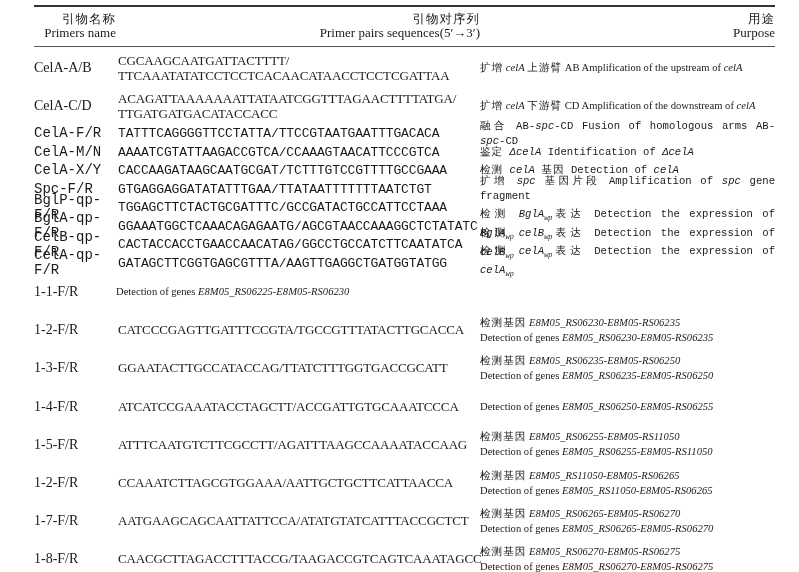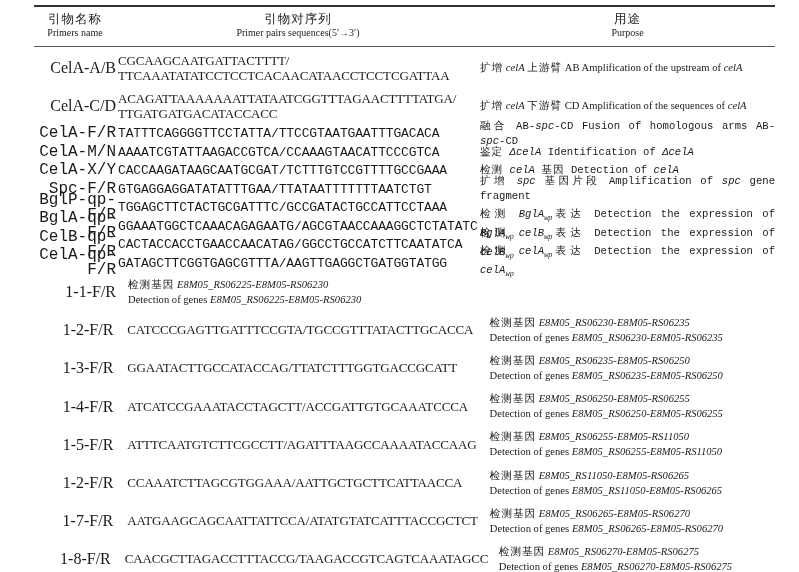--- a/index.html
+++ b/index.html
@@ -30,61 +30,61 @@
     background: #555;
   }
   .hdr {
     display: flex;
     height: 39px;
     align-items: center;
     font-size: 11px;
     line-height: 14px;
   }
   .hdr .c {
-    text-align: center;
+    text-align: right;
   }
   .hdr .cn {
     font-size: 12.5px;
     letter-spacing: 1px;
   }
   .hdr .en {
-    font-size: 10px;
+    font-size: 13px;
   }
   .col-name { width: 82px; }
   .col-seq { width: 364px; padding-left: 0px; }
   .col-purpose { width: 295px; }
 
   .row {
     display: flex;
     align-items: center;
     font-size: 11px;
     line-height: 15px;
   }
   .row .name {
     width: 82px;
-    text-align: right;
-    font-size: 16px;
+    text-align: left;
+    font-size: 14px;
   }
   .row .seq {
     width: 364px;
     padding-left: 2px;
     box-sizing: border-box;
     font-size: 13px;
     letter-spacing: -0.15px;
     white-space: nowrap;
   }
   .row .purpose {
     width: 295px;
     padding-left: 0px;
     font-size: 10.6px;
     text-align: justify;
   }
   .row.two { height: 38px; }
   .row.one { height: 18.5px; font-family: Liberation Mono, monospace; }
-  .row.gene { height: 38.2px; gap: 12px; }
+  .row.gene { height: 38.2px; }
   .row.gene .purpose { line-height: 15px; }
   .zh { letter-spacing: 1px; }
   i { font-style: italic; }
   sub { font-size: 7px; font-style: italic; vertical-align: -3px; }
   .first-row { margin-top: 2px; }
 </style>
 </head>
 <body>
 
 <div class="table-wrap">
@@ -125,21 +125,21 @@
   <div class="row two">
     <div class="name">CelA-C/D</div>
     <div class="seq">
       <div>ACAGATTAAAAAAATTATAATCGGTTTAGAACTTTTATGA/</div>
       <div>TTGATGATGACATACCACC</div>
     </div>
     <div class="purpose">
       <span class="zh">扩增</span>
       <i>celA</i>
       <span class="zh">下游臂</span>
-      <span>CD Amplification of the sequences of</span>
+      <span>CD Amplification of the downstream of</span>
       <i>celA</i>
     </div>
   </div>
 
   <div class="row one">
     <div class="name">CelA-F/R</div>
     <div class="seq">TATTTCAGGGGTTCCTATTA/TTCCGTAATGAATTTGACACA</div>
     <div class="purpose">
       <span class="zh">融合</span>
       <span>AB-</span><i>spc</i><span>-CD Fusion of homologous arms AB-</span><i>spc</i><span>-CD</span>
@@ -216,21 +216,20 @@
       <span class="zh">检测</span>
       <i>celA</i><sub>wp</sub><span class="zh">表达</span>
       <span>Detection the expression of</span>
       <i>celA</i><sub>wp</sub>
     </div>
   </div>
 
   <div class="row gene">
     <div class="name">1-1-F/R</div>
     <div class="purpose">
-      <div><span class="zh">检测基因</span> <i>E8M05_RS06225-E8M05-RS06230</i></div>
       <div><span>Detection of genes</span> <i>E8M05_RS06225-E8M05-RS06230</i></div>
     </div>
   </div>
 
   <div class="row gene">
     <div class="name">1-2-F/R</div>
     <div class="seq">CATCCCGAGTTGATTTCCGTA/TGCCGTTTATACTTGCACCA</div>
     <div class="purpose">
       <div><span class="zh">检测基因</span> <i>E8M05_RS06230-E8M05-RS06235</i></div>
       <div><span>Detection of genes</span> <i>E8M05_RS06230-E8M05-RS06235</i></div>
@@ -243,21 +242,20 @@
     <div class="purpose">
       <div><span class="zh">检测基因</span> <i>E8M05_RS06235-E8M05-RS06250</i></div>
       <div><span>Detection of genes</span> <i>E8M05_RS06235-E8M05-RS06250</i></div>
     </div>
   </div>
 
   <div class="row gene">
     <div class="name">1-4-F/R</div>
     <div class="seq">ATCATCCGAAATACCTAGCTT/ACCGATTGTGCAAATCCCA</div>
     <div class="purpose">
-      <div><span class="zh">检测基因</span> <i>E8M05_RS06250-E8M05-RS06255</i></div>
       <div><span>Detection of genes</span> <i>E8M05_RS06250-E8M05-RS06255</i></div>
     </div>
   </div>
 
   <div class="row gene">
     <div class="name">1-5-F/R</div>
     <div class="seq">ATTTCAATGTCTTCGCCTT/AGATTTAAGCCAAAATACCAAG</div>
     <div class="purpose">
       <div><span class="zh">检测基因</span> <i>E8M05_RS06255-E8M05-RS11050</i></div>
       <div><span>Detection of genes</span> <i>E8M05_RS06255-E8M05-RS11050</i></div>

